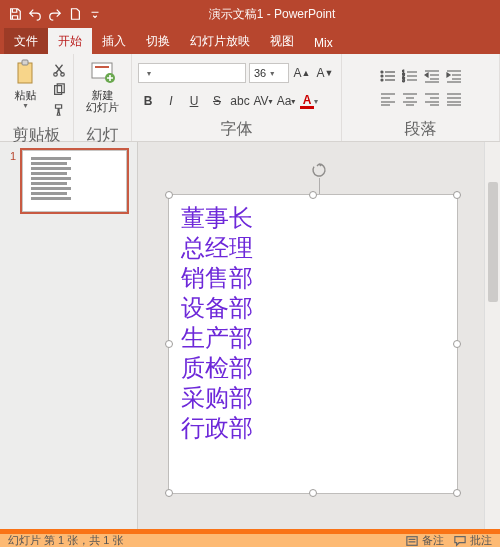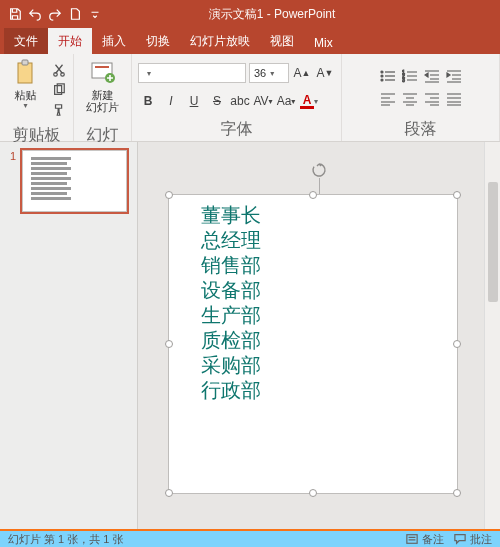--- a/index.html
+++ b/index.html
@@ -65,28 +65,28 @@
   .rot { position:absolute; left:50%; top:20px; transform:translateX(-50%); }
   .rot svg { width:16px; height:16px; stroke:#8f8d8b; fill:none; stroke-width:1.4; }
   .rot-line { position:absolute; left:50%; top:36px; width:1px; height:16px; background:#b0aead; }
 
   .textframe { position:absolute; left:30px; top:52px; width:290px; height:300px; border:1px solid #bfbdbb; background:#fff; }
   .handle { width:8px; height:8px; background:#fff; border:1px solid #9e9c9a; border-radius:50%; position:absolute; }
   .h-tl{top:-4px;left:-4px}.h-tc{top:-4px;left:calc(50% - 4px)}.h-tr{top:-4px;right:-4px}
   .h-ml{top:calc(50% - 4px);left:-4px}.h-mr{top:calc(50% - 4px);right:-4px}
   .h-bl{bottom:-4px;left:-4px}.h-bc{bottom:-4px;left:calc(50% - 4px)}.h-br{bottom:-4px;right:-4px}
 
-  .textcontent { padding: 8px 32px; font-size:20px; font-family:"SimSun","宋体"; line-height:1.25; color:#0f766e; }
+  .textcontent { padding: 8px 12px; font-size:24px; font-family:"SimSun","宋体"; line-height:1.25; color:#6d28d9; }
   .textcontent div { white-space:nowrap; }
 
   .vscroll { position:absolute; right:0; top:0; bottom:0; width:16px; background:#f1efed; border-left:1px solid #ddd; }
   .vscroll .vthumb { position:absolute; top:40px; left:3px; width:10px; height:120px; background:#cdcbc9; border-radius:2px; }
 
   
-  .status { height:18px; background:#7dd3fc; border-top:2px solid #f97316; display:flex; align-items:center; font-size:11px; color:#555; padding:0 8px; }
+  .status { height:18px; background:#fdba74; border-top:5px solid #f97316; display:flex; align-items:center; font-size:11px; color:#555; padding:0 8px; }
   .status .spacer { flex:1; }
   .status .sbtn { display:flex; align-items:center; gap:4px; margin-left:10px; }
   .status .sbtn svg { width:12px;height:12px;stroke:#666;fill:none;stroke-width:1.4; }
 </style>
 </head>
 <body>
 
 <div class="titlebar">
   <div class="qat">
     <span class="icn">

